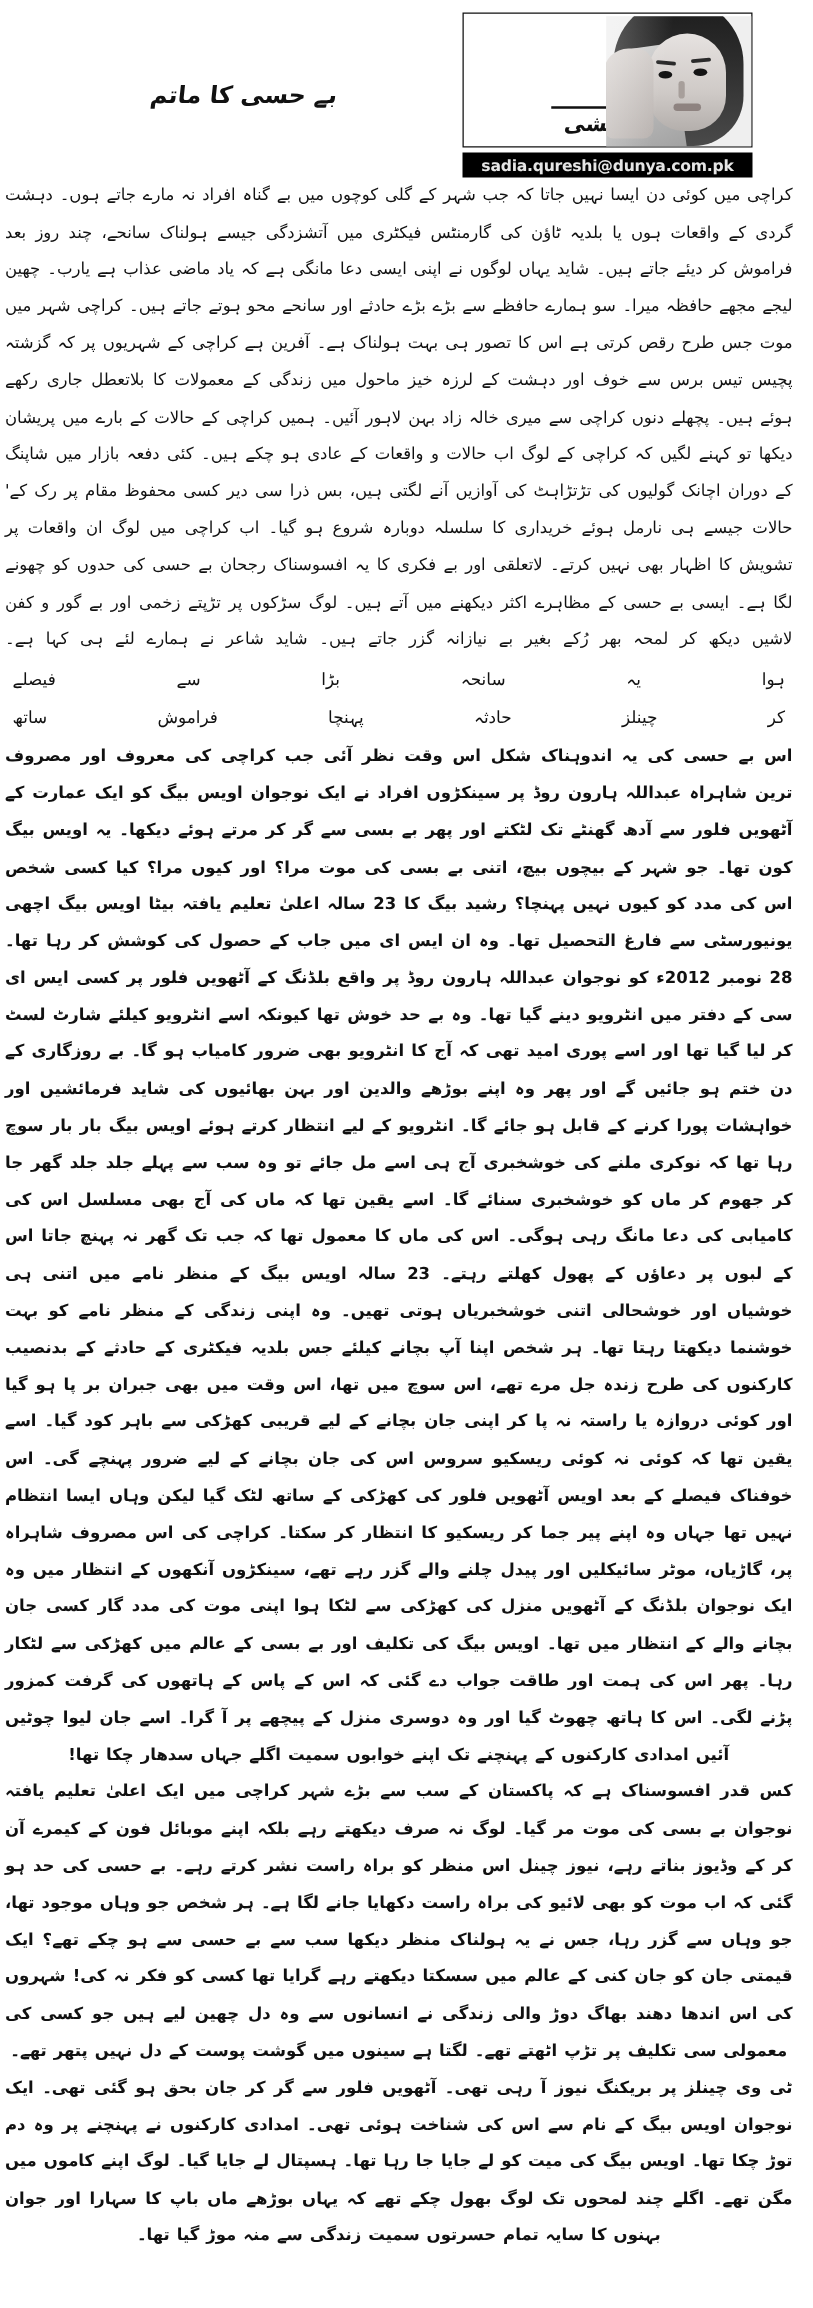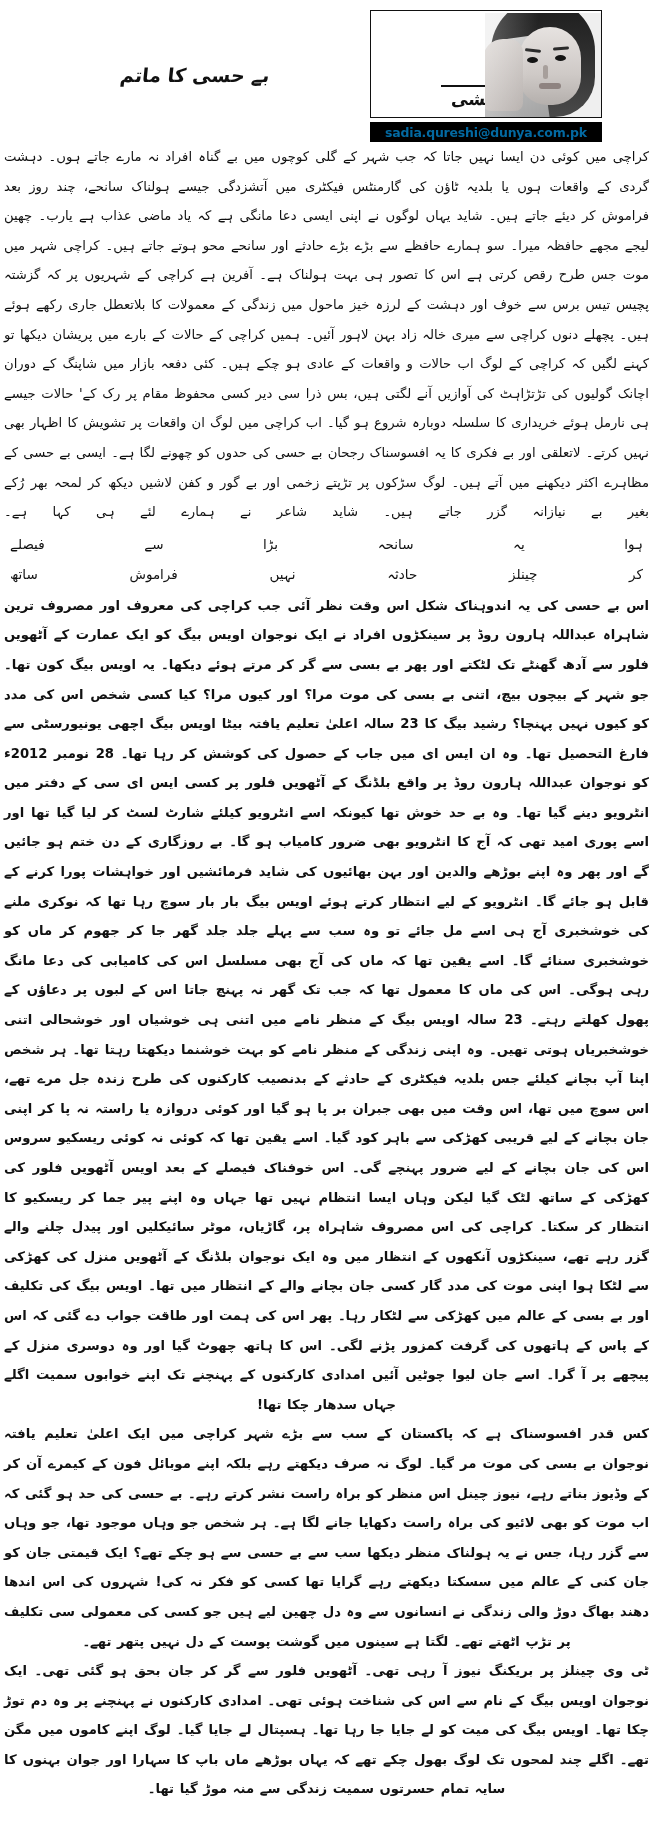--- a/index.html
+++ b/index.html
@@ -110,21 +110,21 @@
     pointer-events:none;
   }
 
   .email-bar{
     position:absolute;
     top:114px;
     right:48px;
     width:232px;
     height:20px;
     background:#000;
-    color:#0369a1;
+    color:#e5e5e5;
     display:flex;
     align-items:center;
     justify-content:center;
     direction:ltr;
     font-family:"DejaVu Sans","Liberation Sans",sans-serif;
     font-size:12.5px;
     font-weight:bold;
     letter-spacing:-0.2px;
   }
 
@@ -138,21 +138,21 @@
     font-size:19px;
     font-weight:bold;
     color:#111;
     transform:skewX(-6deg);
   }
 
   
   .article-body{
     position:absolute;
     top:142px;
-    right:1px;
+    right:16px;
     left:4px;
     direction:rtl;
     text-align:justify;
     text-align-last:justify;
     font-size:13.2px;
     line-height:29.6px;
     color:#111;
     font-family:"DejaVu Sans","Liberation Sans",sans-serif;
   }
   .para{
@@ -230,21 +230,21 @@
       <span>یہ</span>
       <span>سانحہ</span>
       <span>بڑا</span>
       <span>سے</span>
       <span>فیصلے</span>
     </div>
     <div class="couplet-line">
       <span>کر</span>
       <span>چینلز</span>
       <span>حادثہ</span>
-      <span>نہیں</span>
+      <span>پہنچا</span>
       <span>فراموش</span>
       <span>ساتھ</span>
     </div>
   </div>
 
   <p class="para last-free">اس بے حسی کی یہ اندوہناک شکل اس وقت نظر آئی جب کراچی کی معروف اور مصروف ترین شاہراہ عبداللہ ہارون روڈ پر سینکڑوں افراد نے ایک نوجوان اویس بیگ کو ایک عمارت کے آٹھویں فلور سے آدھ گھنٹے تک لٹکتے اور پھر بے بسی سے گر کر مرتے ہوئے دیکھا۔ یہ اویس بیگ کون تھا۔ جو شہر کے بیچوں بیچ، اتنی بے بسی کی موت مرا؟ اور کیوں مرا؟ کیا کسی شخص اس کی مدد کو کیوں نہیں پہنچا؟ رشید بیگ کا 23 سالہ اعلیٰ تعلیم یافتہ بیٹا اویس بیگ اچھی یونیورسٹی سے فارغ التحصیل تھا۔ وہ ان ایس ای میں جاب کے حصول کی کوشش کر رہا تھا۔ 28 نومبر 2012ء کو نوجوان عبداللہ ہارون روڈ پر واقع بلڈنگ کے آٹھویں فلور پر کسی ایس ای سی کے دفتر میں انٹرویو دینے گیا تھا۔ وہ بے حد خوش تھا کیونکہ اسے انٹرویو کیلئے شارٹ لسٹ کر لیا گیا تھا اور اسے پوری امید تھی کہ آج کا انٹرویو بھی ضرور کامیاب ہو گا۔ بے روزگاری کے دن ختم ہو جائیں گے اور پھر وہ اپنے بوڑھے والدین اور بہن بھائیوں کی شاید فرمائشیں اور خواہشات پورا کرنے کے قابل ہو جائے گا۔ انٹرویو کے لیے انتظار کرتے ہوئے اویس بیگ بار بار سوچ رہا تھا کہ نوکری ملنے کی خوشخبری آج ہی اسے مل جائے تو وہ سب سے پہلے جلد جلد گھر جا کر جھوم کر ماں کو خوشخبری سنائے گا۔ اسے یقین تھا کہ ماں کی آج بھی مسلسل اس کی کامیابی کی دعا مانگ رہی ہوگی۔ اس کی ماں کا معمول تھا کہ جب تک گھر نہ پہنچ جاتا اس کے لبوں پر دعاؤں کے پھول کھلتے رہتے۔ 23 سالہ اویس بیگ کے منظر نامے میں اتنی ہی خوشیاں اور خوشحالی اتنی خوشخبریاں ہوتی تھیں۔ وہ اپنی زندگی کے منظر نامے کو بہت خوشنما دیکھتا رہتا تھا۔ ہر شخص اپنا آپ بچانے کیلئے جس بلدیہ فیکٹری کے حادثے کے بدنصیب کارکنوں کی طرح زندہ جل مرے تھے، اس سوچ میں تھا، اس وقت میں بھی جبران بر پا ہو گیا اور کوئی دروازہ یا راستہ نہ پا کر اپنی جان بچانے کے لیے قریبی کھڑکی سے باہر کود گیا۔ اسے یقین تھا کہ کوئی نہ کوئی ریسکیو سروس اس کی جان بچانے کے لیے ضرور پہنچے گی۔ اس خوفناک فیصلے کے بعد اویس آٹھویں فلور کی کھڑکی کے ساتھ لٹک گیا لیکن وہاں ایسا انتظام نہیں تھا جہاں وہ اپنے پیر جما کر ریسکیو کا انتظار کر سکتا۔ کراچی کی اس مصروف شاہراہ پر، گاڑیاں، موٹر سائیکلیں اور پیدل چلنے والے گزر رہے تھے، سینکڑوں آنکھوں کے انتظار میں وہ ایک نوجوان بلڈنگ کے آٹھویں منزل کی کھڑکی سے لٹکا ہوا اپنی موت کی مدد گار کسی جان بچانے والے کے انتظار میں تھا۔ اویس بیگ کی تکلیف اور بے بسی کے عالم میں کھڑکی سے لٹکار رہا۔ پھر اس کی ہمت اور طاقت جواب دے گئی کہ اس کے پاس کے ہاتھوں کی گرفت کمزور پڑنے لگی۔ اس کا ہاتھ چھوٹ گیا اور وہ دوسری منزل کے پیچھے پر آ گرا۔ اسے جان لیوا چوٹیں آئیں امدادی کارکنوں کے پہنچنے تک اپنے خوابوں سمیت اگلے جہاں سدھار چکا تھا!</p>
 
   <p class="para last-free">کس قدر افسوسناک ہے کہ پاکستان کے سب سے بڑے شہر کراچی میں ایک اعلیٰ تعلیم یافتہ نوجوان بے بسی کی موت مر گیا۔ لوگ نہ صرف دیکھتے رہے بلکہ اپنے موبائل فون کے کیمرے آن کر کے وڈیوز بناتے رہے، نیوز چینل اس منظر کو براہ راست نشر کرتے رہے۔ بے حسی کی حد ہو گئی کہ اب موت کو بھی لائیو کی براہ راست دکھایا جانے لگا ہے۔ ہر شخص جو وہاں موجود تھا، جو وہاں سے گزر رہا، جس نے یہ ہولناک منظر دیکھا سب سے بے حسی سے ہو چکے تھے؟ ایک قیمتی جان کو جان کنی کے عالم میں سسکتا دیکھتے رہے گرایا تھا کسی کو فکر نہ کی! شہروں کی اس اندھا دھند بھاگ دوڑ والی زندگی نے انسانوں سے وہ دل چھین لیے ہیں جو کسی کی معمولی سی تکلیف پر تڑپ اٹھتے تھے۔ لگتا ہے سینوں میں گوشت پوست کے دل نہیں پتھر تھے۔</p>
 
   <p class="para last-free">ٹی وی چینلز پر بریکنگ نیوز آ رہی تھی۔ آٹھویں فلور سے گر کر جان بحق ہو گئی تھی۔ ایک نوجوان اویس بیگ کے نام سے اس کی شناخت ہوئی تھی۔ امدادی کارکنوں نے پہنچنے پر وہ دم توڑ چکا تھا۔ اویس بیگ کی میت کو لے جایا جا رہا تھا۔ ہسپتال لے جایا گیا۔ لوگ اپنے کاموں میں مگن تھے۔ اگلے چند لمحوں تک لوگ بھول چکے تھے کہ یہاں بوڑھے ماں باپ کا سہارا اور جوان بہنوں کا سایہ تمام حسرتوں سمیت زندگی سے منہ موڑ گیا تھا۔</p>

